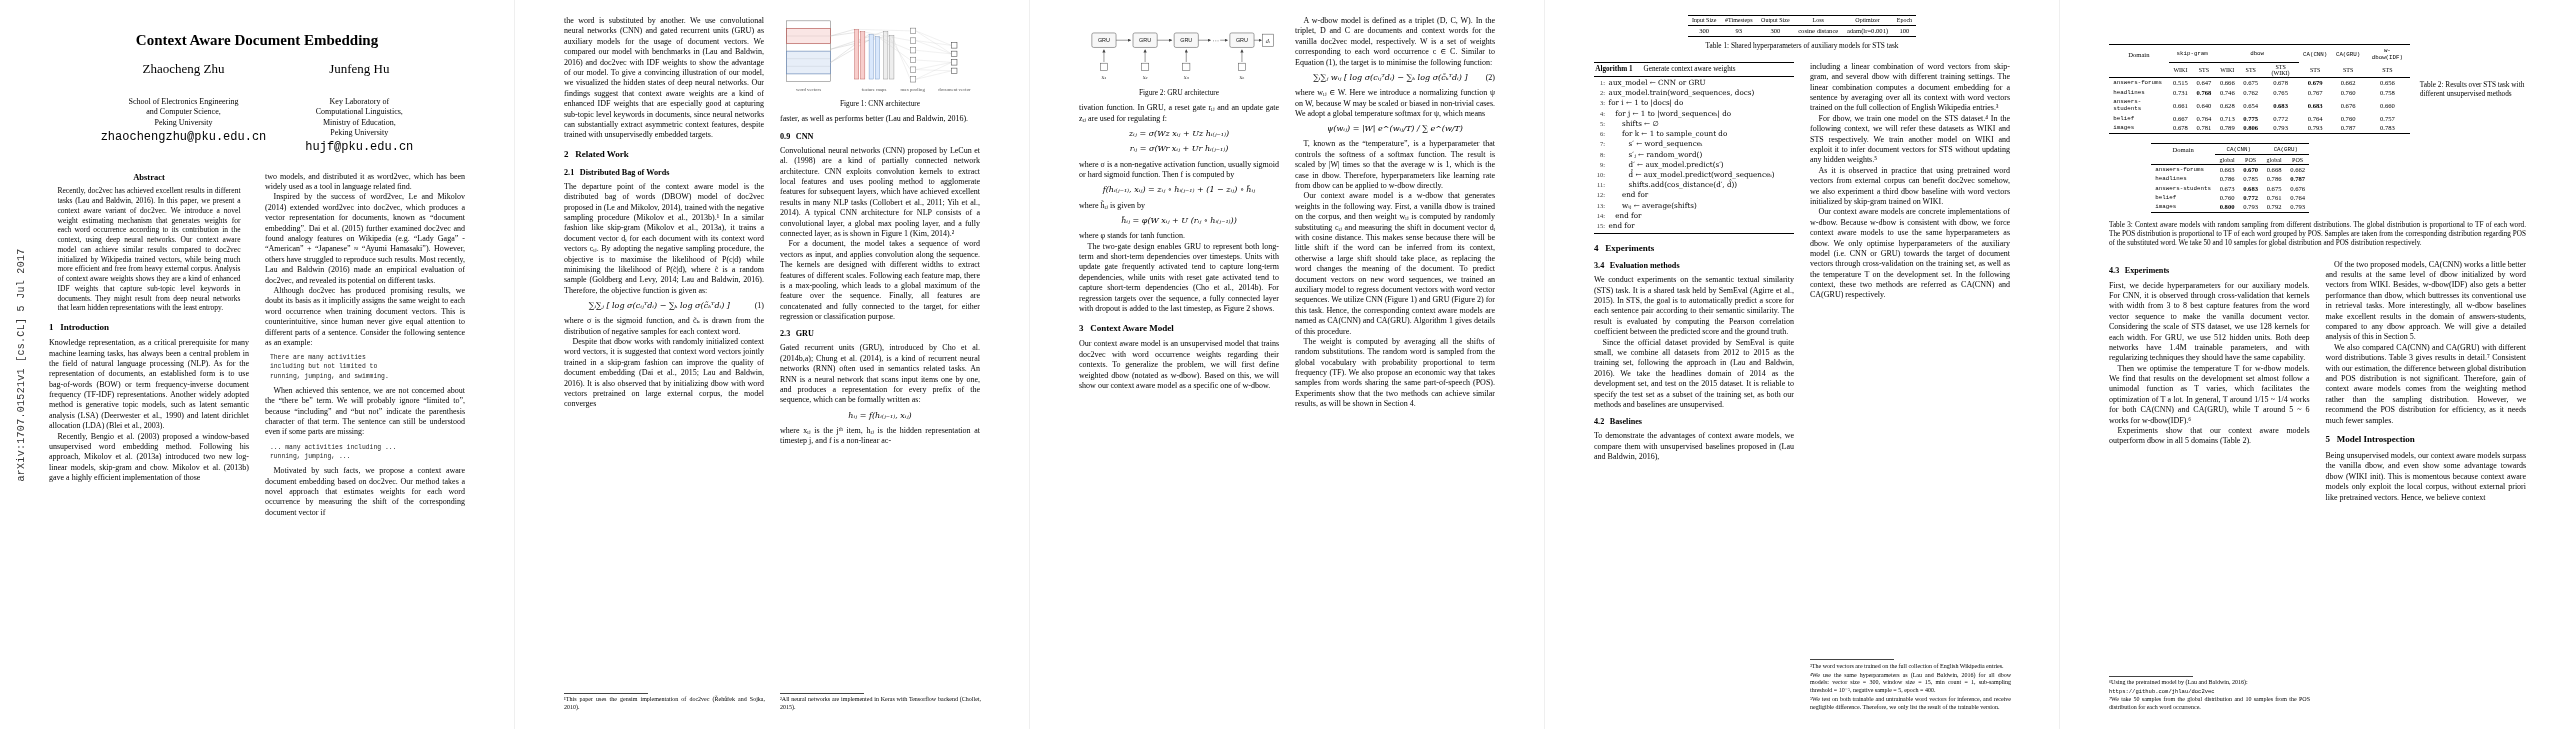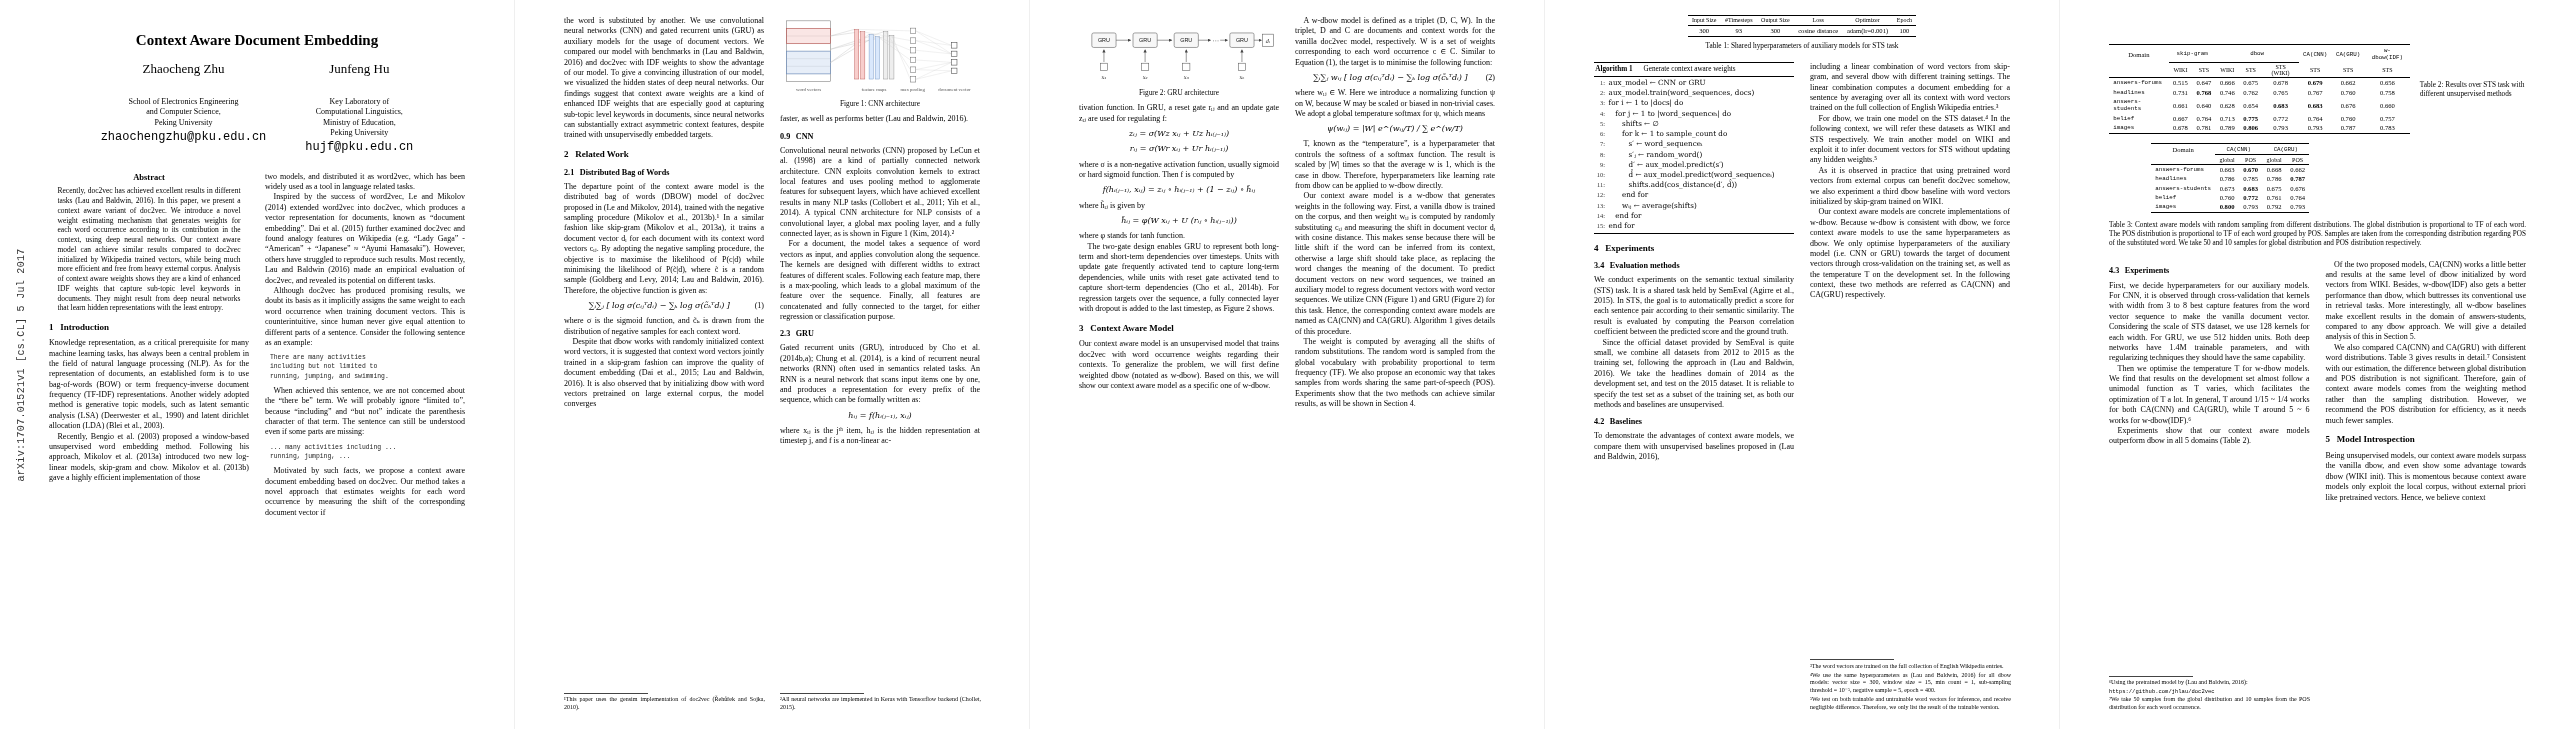--- a/index.html
+++ b/index.html
@@ -110,21 +110,21 @@
           <div class="abstract-body">Recently, doc2vec has achieved excellent results in different tasks (Lau and Baldwin, 2016). In this paper, we present a context aware variant of doc2vec. We introduce a novel weight estimating mechanism that generates weights for each word occurrence according to its contribution in the context, using deep neural networks. Our context aware model can achieve similar results compared to doc2vec initialized by Wikipedia trained vectors, while being much more efficient and free from heavy external corpus. Analysis of context aware weights shows they are a kind of enhanced IDF weights that capture sub-topic level keywords in documents. They might result from deep neural networks that learn hidden representations with the least entropy.</div>
         </div>
         <h2 class="sec">
           <span>1</span>
           <span>Introduction</span>
         </h2>
         <p class="para noindent">Knowledge representation, as a critical prerequisite for many machine learning tasks, has always been a central problem in the field of natural language processing (NLP). As for the representation of documents, an established form is to use bag-of-words (BOW) or term frequency-inverse document frequency (TF-IDF) representations. Another widely adopted method is generative topic models, such as latent semantic analysis (LSA) (Deerwester et al., 1990) and latent dirichlet allocation (LDA) (Blei et al., 2003).</p>
         <p class="para">Recently, Bengio et al. (2003) proposed a window-based unsupervised word embedding method. Following his approach, Mikolov et al. (2013a) introduced two new log-linear models, skip-gram and cbow. Mikolov et al. (2013b) gave a highly efficient implementation of those</p>
       </div>
       <div class="col">
-        <p class="para noindent">two models, and distributed it as word2vec, which has been widely used as a tool in language related tasks.</p>
+        <p class="para noindent">two models, and distributed it as word2vec, which has been widely used as a tool in language related find.</p>
         <p class="para">Inspired by the success of word2vec, Le and Mikolov (2014) extended word2vec into doc2vec, which produces a vector representation for documents, known as “document embedding”. Dai et al. (2015) further examined doc2vec and found analogy features on Wikipedia (e.g. “Lady Gaga” - “American” + “Japanese” ≈ “Ayumi Hamasaki”). However, others have struggled to reproduce such results. Most recently, Lau and Baldwin (2016) made an empirical evaluation of doc2vec, and revealed its potential on different tasks.</p>
         <p class="para">Although doc2vec has produced promising results, we doubt its basis as it implicitly assigns the same weight to each word occurrence when training document vectors. This is counterintuitive, since human never give equal attention to different parts of a sentence. Consider the following sentence as an example:</p>
         <div class="verbatim">There are many activities
 including but not limited to
 running, jumping, and swimming.</div>
         <p class="para">When achieved this sentence, we are not concerned about the “there be” term. We will probably ignore “limited to”, because “including” and “but not” indicate the parenthesis character of that term. The sentence can still be understood even if some parts are missing:</p>
         <div class="verbatim">... many activities including ...
 running, jumping, ...</div>
         <p class="para">Motivated by such facts, we propose a context aware document embedding based on doc2vec. Our method takes a novel approach that estimates weights for each word occurrence by measuring the shift of the corresponding document vector if</p>
       </div>

